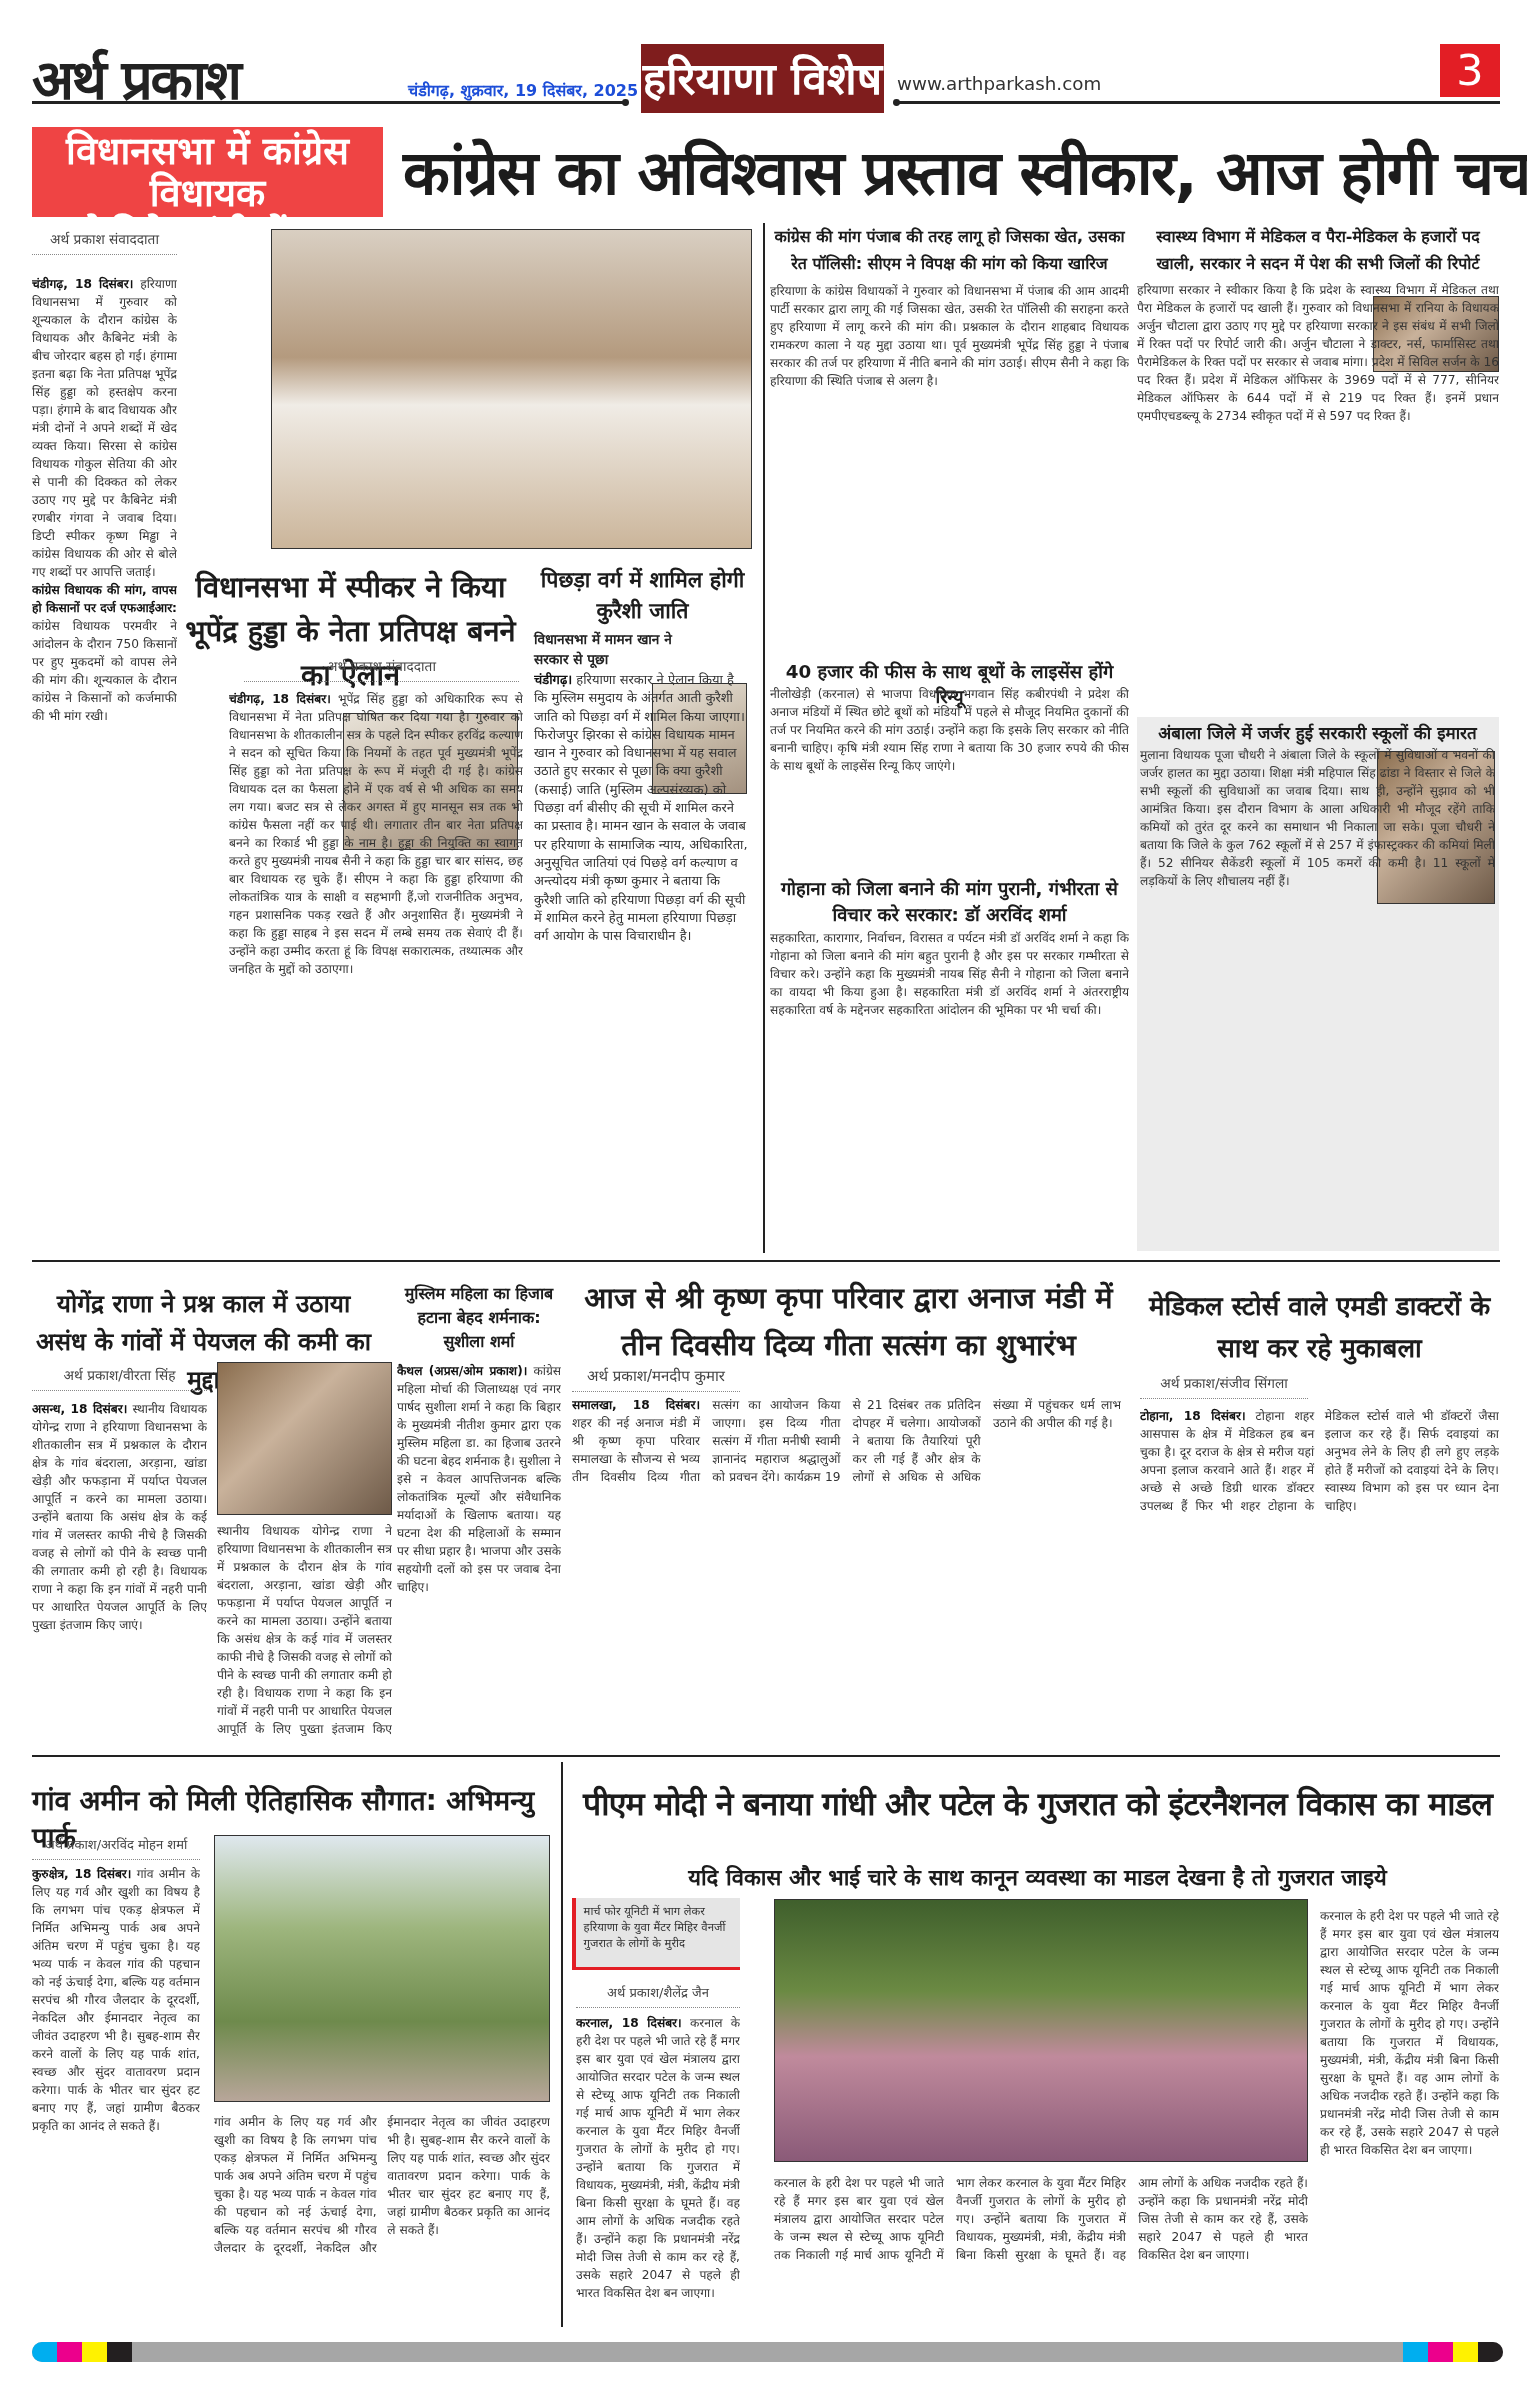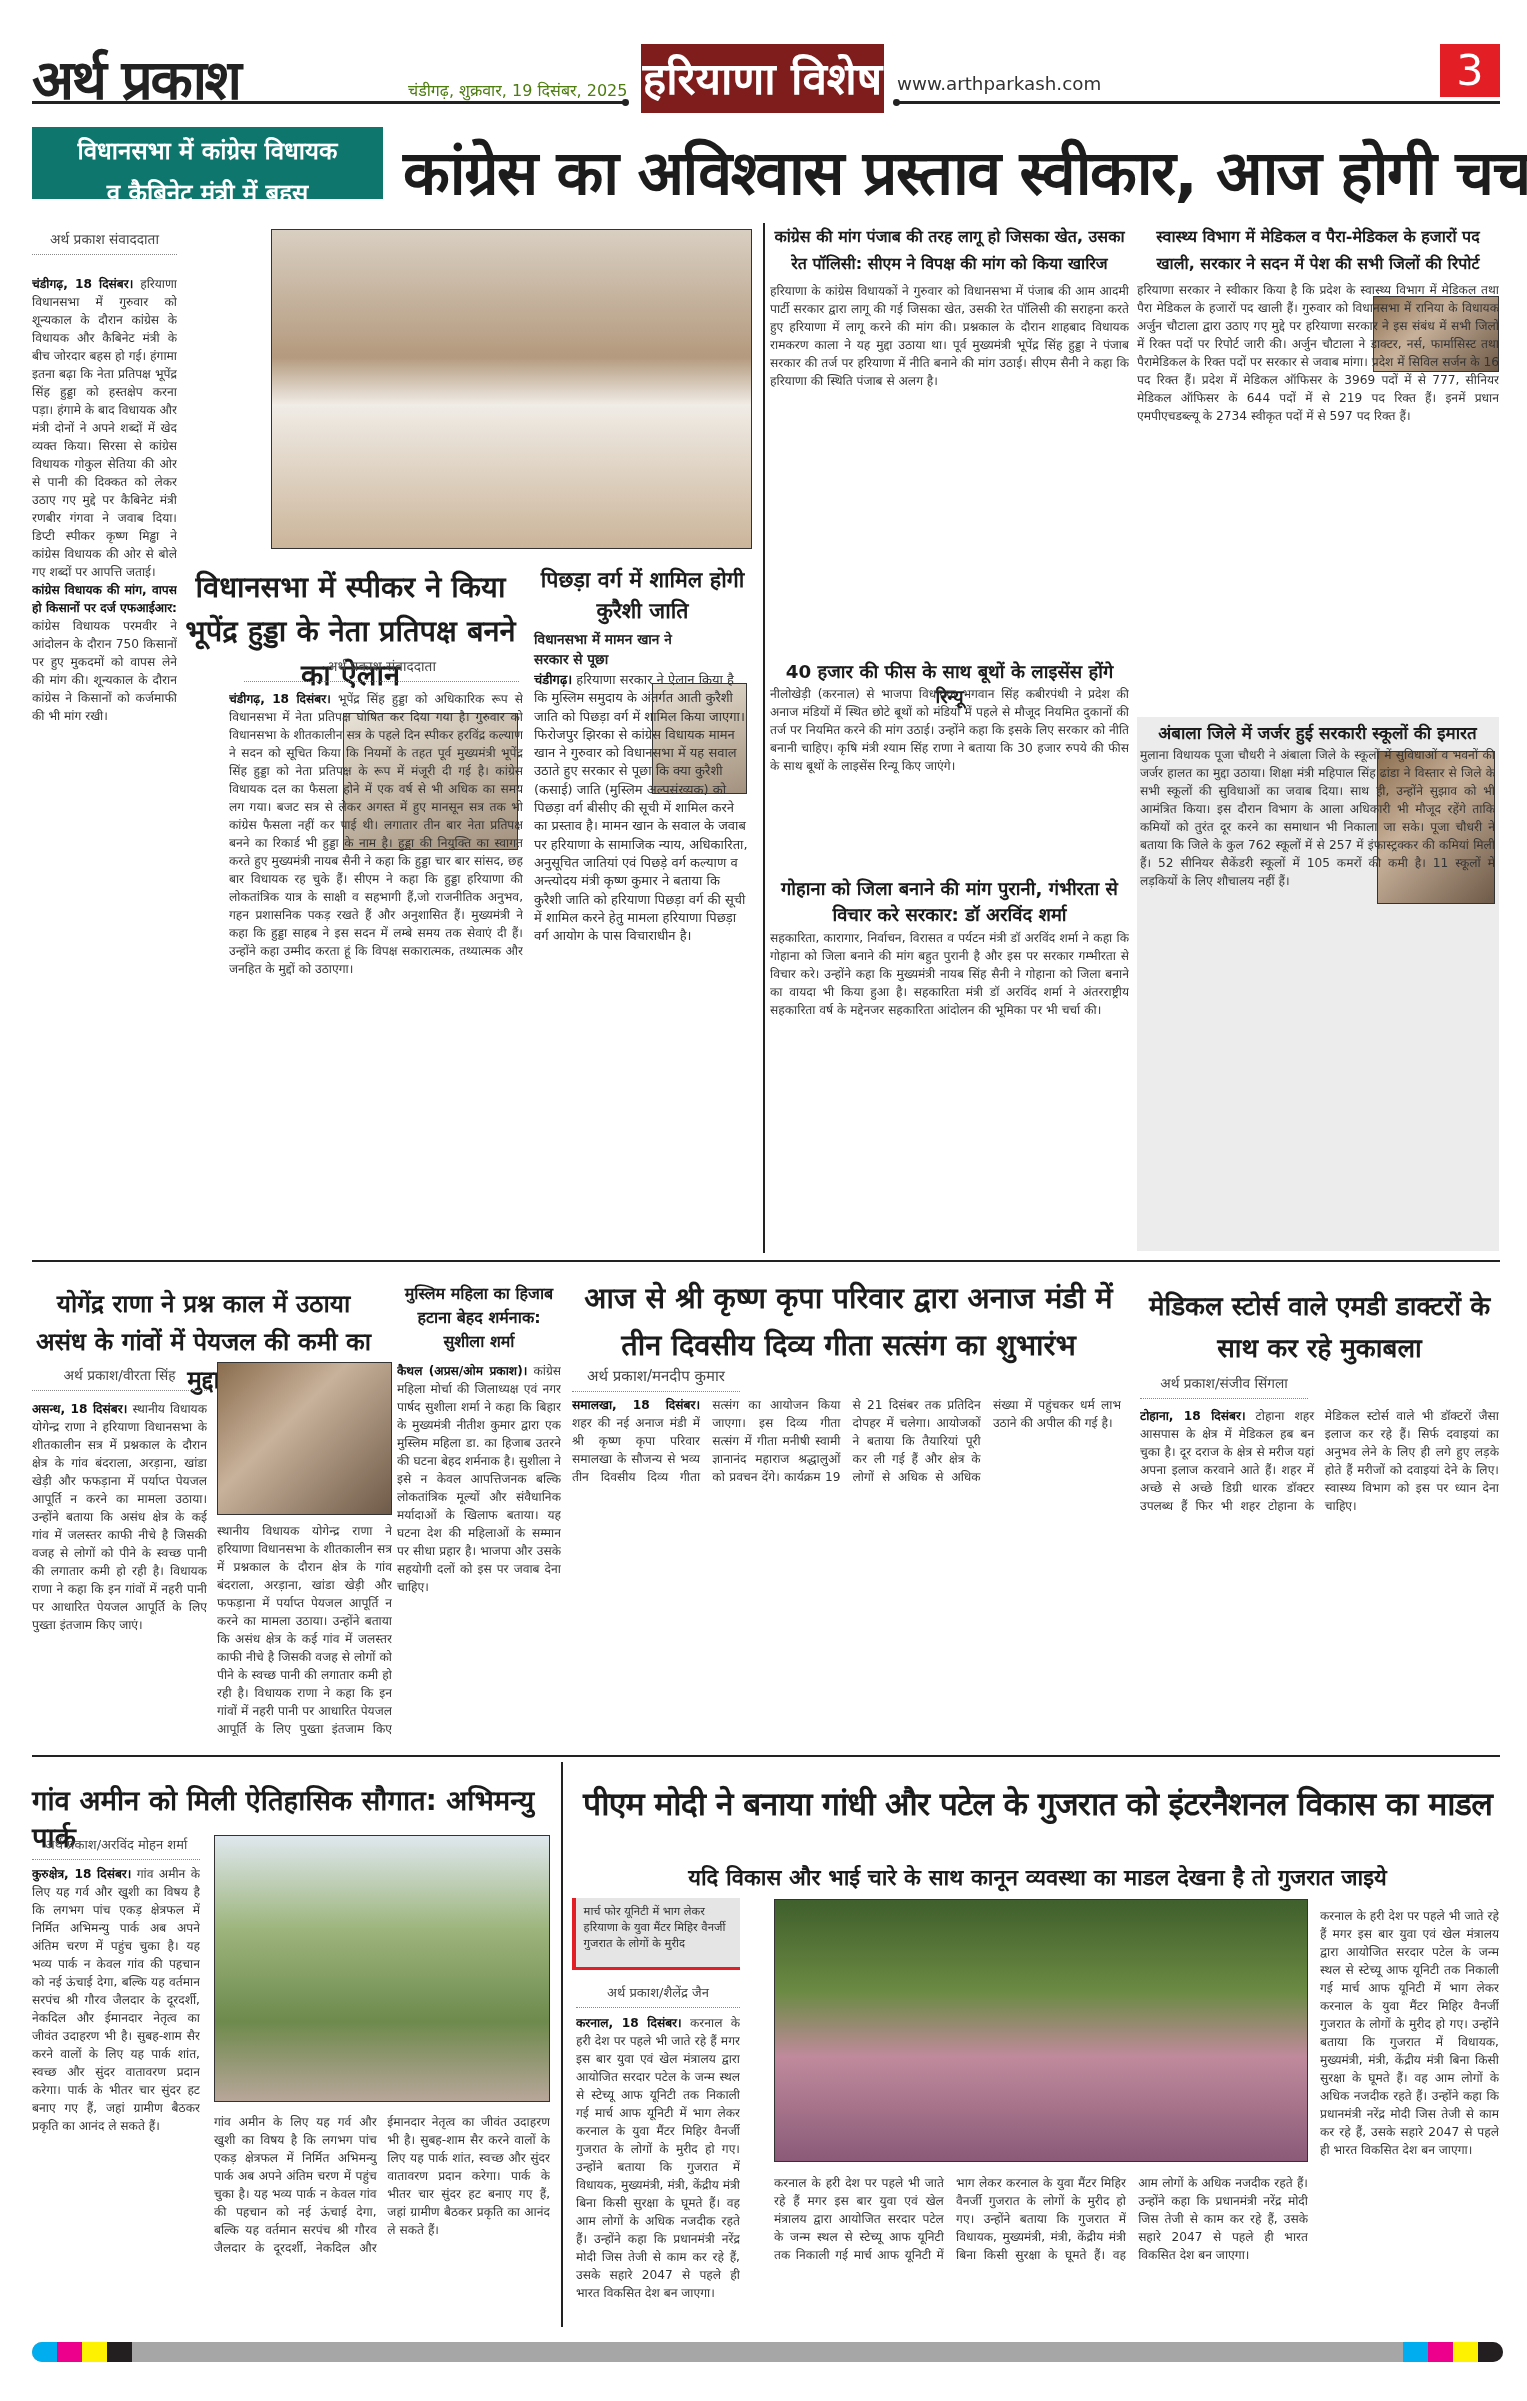--- a/index.html
+++ b/index.html
@@ -1,25 +1,25 @@
 <!DOCTYPE html>
 <html style="font-size:12.2px"><head>
 <meta charset="utf-8">
 <style>
 *{box-sizing:border-box;margin:0;padding:0}
 body{width:1527px;height:2401px;background:#fff;font-family:"DejaVu Sans",sans-serif;color:#222;position:relative;overflow:hidden}
 .abs{position:absolute}
 .masthead-title{left:32px;top:53px;font-size:55px;font-weight:bold;letter-spacing:-2.3px;color:#222;line-height:1}
-.masthead-date{left:408px;top:79px;font-size:16px;font-weight:normal;color:#4d7c0f}
+.masthead-date{left:408px;top:79px;font-size:16px;font-weight:bold;color:#1d4ed8}
 .section-badge{left:641px;top:44px;width:243px;height:69px;background:#7f1d1d;color:#fff;font-size:44px;font-weight:bold;text-align:center;line-height:69px}
 .site-url{left:897px;top:73px;font-size:18.3px;color:#333}
 .page-num{left:1440px;top:44px;width:60px;height:53px;background:#e31e25;color:#fff;font-size:43px;text-align:center;line-height:53px}
 .rule{height:3.8px;background:#222}
 .rule-dot{width:6.9px;height:6.9px;border-radius:50%;background:#222}
-.redbox{left:32px;top:127px;width:351px;height:72px;background:#0f766e;color:#fff;font-weight:bold;font-size:24px;text-align:center;line-height:42px;padding-top:3.1px}
+.redbox{left:32px;top:127px;width:351px;height:90px;background:#ef4444;color:#fff;font-weight:bold;font-size:38px;text-align:center;line-height:42px;padding-top:3.1px}
 .lead{left:403px;top:131px;font-size:61px;font-weight:bold;line-height:84px;color:#1c1c1c;letter-spacing:-1.5px;white-space:nowrap}
 .byline{font-size:17px;color:#444;text-align:center;border-bottom:1.5px dotted #888;padding-bottom:6.1px}
 .body{font-size:12.2px;line-height:18px;color:#333;text-align:justify;overflow:hidden}
 .body b{color:#111}
 .vline{width:1.5px;background:#222}
 .sub-hl{font-weight:bold;color:#1c1c1c;text-align:center}
 .photo{background:linear-gradient(135deg,#8a6d4e,#c9b29b 40%,#6e5a48);border:1.5px solid #333}
 .photo.light{background:linear-gradient(160deg,#e8e2d8,#c6b9a7 50%,#a3917f)}
 .photo.green{background:linear-gradient(180deg,#dfe8ee 0%,#9db57d 35%,#6e8a4c 70%,#b8a69a 100%)}
 .photo.group{background:linear-gradient(180deg,#3f5f2c 0%,#6b8a43 35%,#c08a9c 60%,#8a5a78 100%)}

